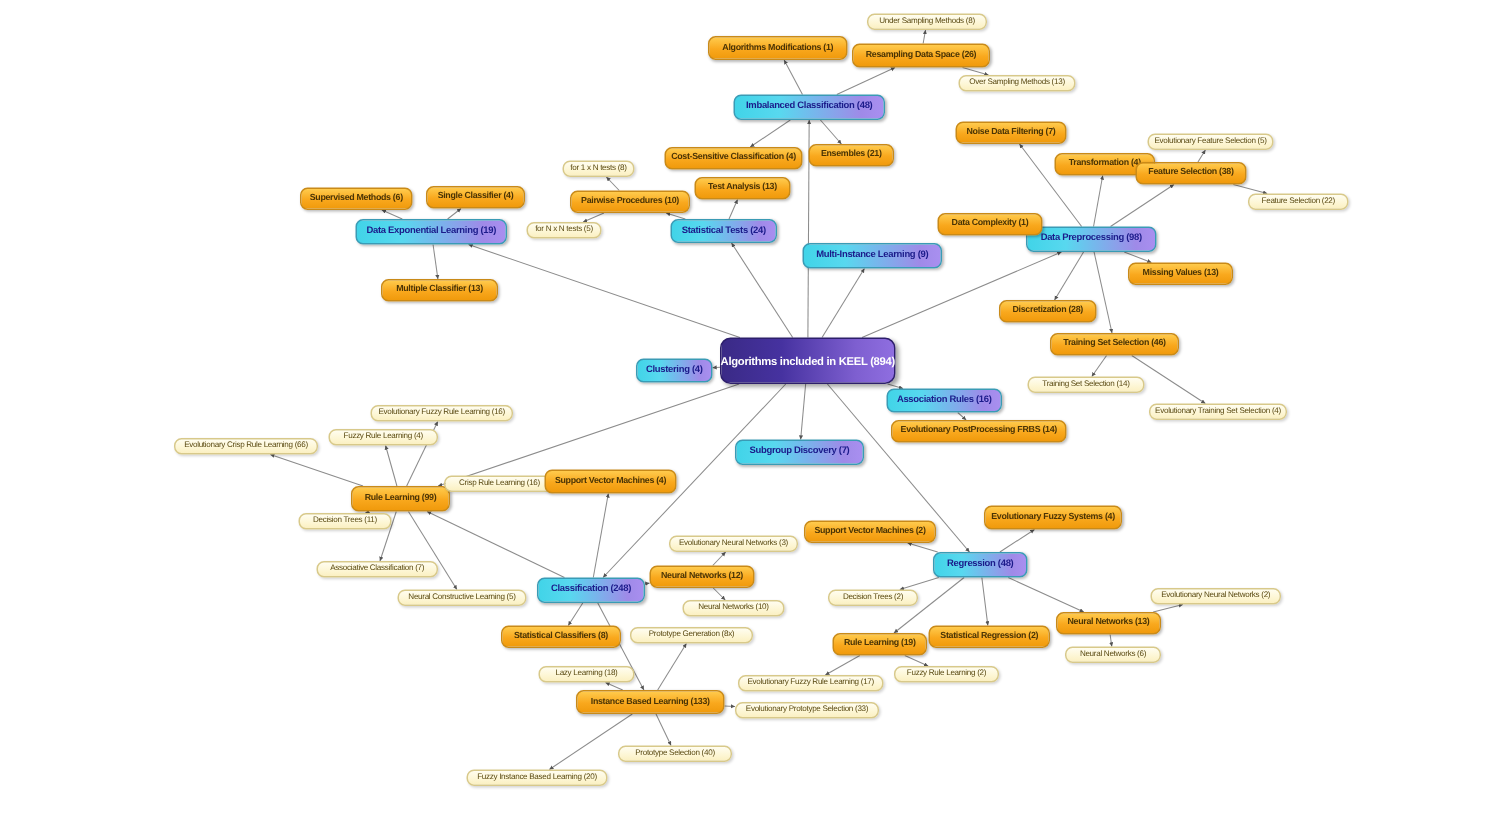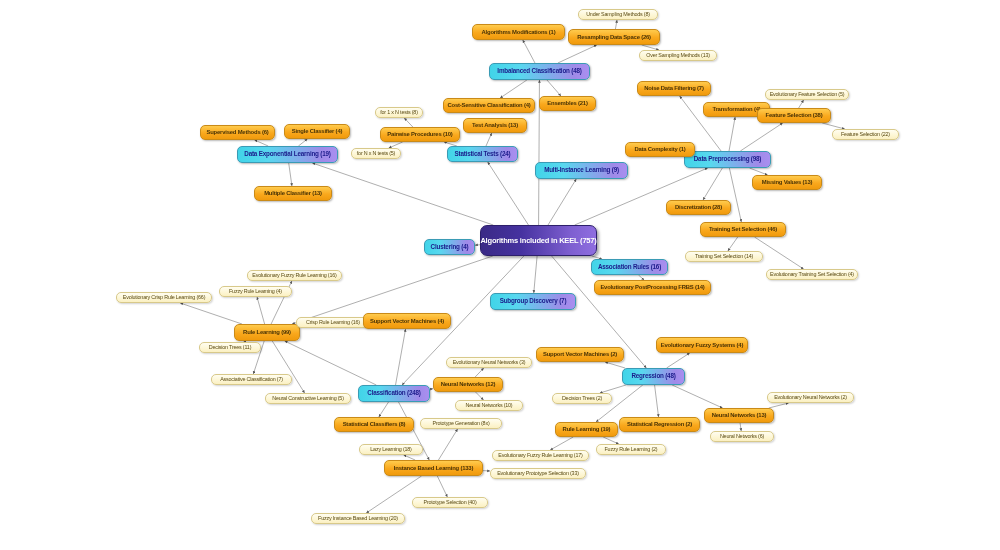--- a/index.html
+++ b/index.html
@@ -119,21 +119,21 @@
       <line x1="642.7547169811321" y1="385" x2="595.9811320754717" y2="422" stroke="#8c8c8c" stroke-width="0.7" marker-end="url(#ah)"></line>
       <line x1="654.5625" y1="385" x2="658.5625" y2="417" stroke="#8c8c8c" stroke-width="0.7" marker-end="url(#ah)"></line>
       <line x1="672.1346153846154" y1="385" x2="722.5576923076923" y2="408" stroke="#8c8c8c" stroke-width="0.7" marker-end="url(#ah)"></line>
       <line x1="573.2307692307693" y1="437" x2="550.2307692307693" y2="450" stroke="#8c8c8c" stroke-width="0.7" marker-end="url(#ah)"></line>
       <line x1="603.1875" y1="437" x2="618.7625" y2="444" stroke="#8c8c8c" stroke-width="0.7" marker-end="url(#ah)"></line>
       <line x1="768.7916666666666" y1="408" x2="788.6527777777778" y2="403" stroke="#8c8c8c" stroke-width="0.7" marker-end="url(#ah)"></line>
       <line x1="740.0714285714286" y1="423" x2="741.2142857142857" y2="431" stroke="#8c8c8c" stroke-width="0.7" marker-end="url(#ah)"></line>
     </svg>
   <div id="node-layer">
       <div class="node n-root" style="left: 480px; top: 225px; width: 117px; height: 31px;">
-        <span>Algorithms included in KEEL (757)</span>
+        <span>Algorithms included in KEEL (894)</span>
       </div>
       <div class="node n-l1" style="left: 489px; top: 63px; width: 101px; height: 17px;">
         <span>Imbalanced Classification (48)</span>
       </div>
       <div class="node n-l2" style="left: 472px; top: 24px; width: 93px; height: 16px;">
         <span>Algorithms Modifications (1)</span>
       </div>
       <div class="node n-l2" style="left: 568px; top: 29px; width: 92px; height: 16px;">
         <span>Resampling Data Space (26)</span>
       </div>

